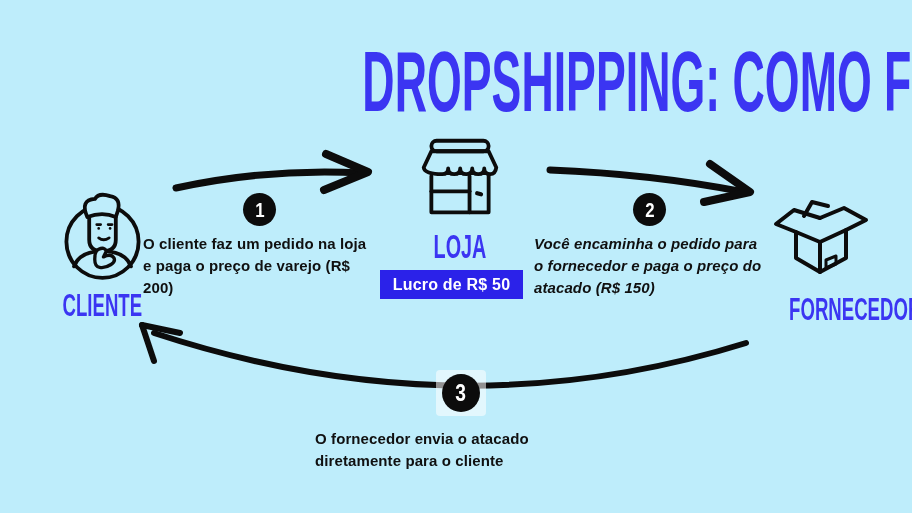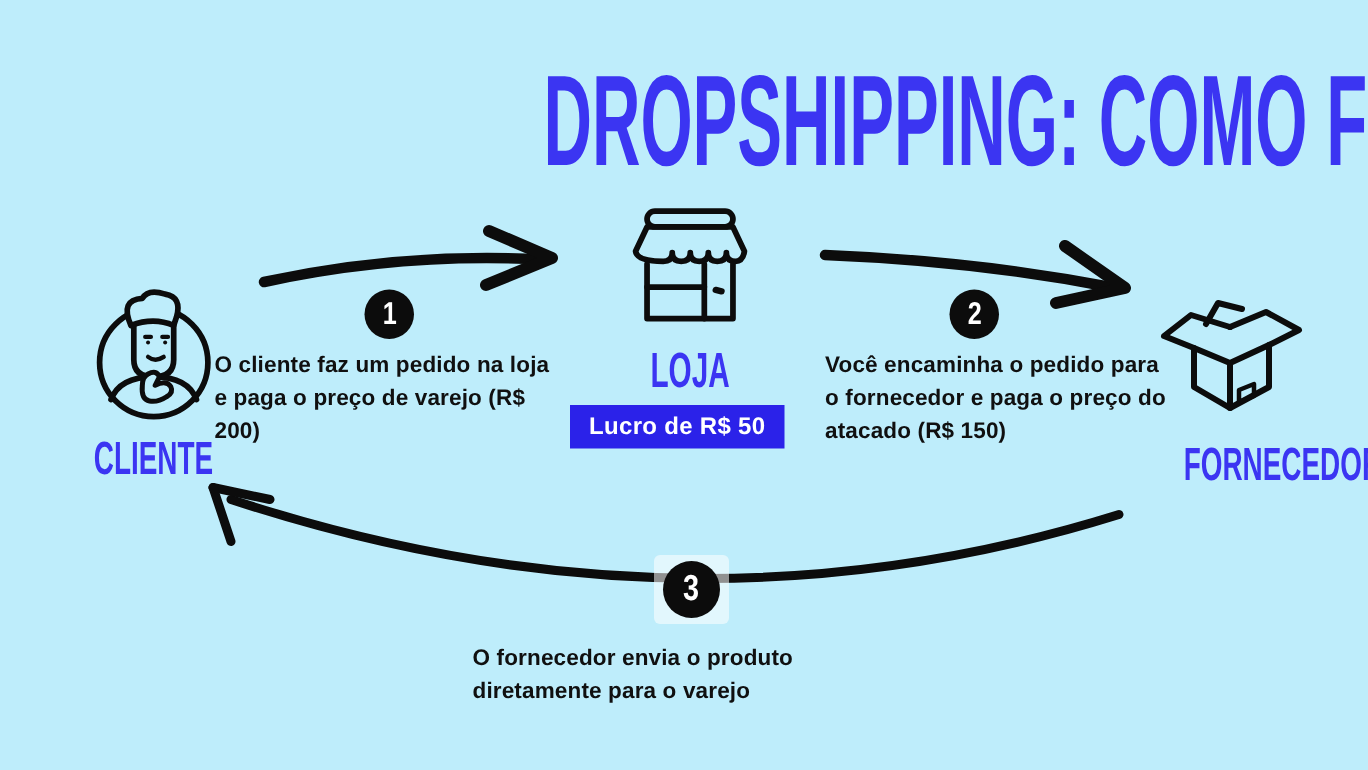--- a/index.html
+++ b/index.html
@@ -65,21 +65,21 @@
     background:rgba(255,255,255,0.55);border-radius:4px;
   }
   .num3{left:442px;top:374px;width:38px;height:38px;font-size:24px;}
   
   .steptext{
     position:absolute;text-align:left;
     color:#101010;font-size:15px;font-weight:bold;line-height:22px;
     letter-spacing:0.1px;
   }
   .text1{left:143px;top:233px;width:230px;}
-  .text2{left:550px;top:233px;width:232px;}
+  .text2{left:534px;top:233px;width:232px;font-style:italic;}
   .text3{left:315px;top:428px;width:290px;}
   
   .brand{
     position:absolute;left:44px;top:458px;
     color:#3B35F2;font-size:23px;font-weight:bold;letter-spacing:2px;
   }
   svg{display:block;}
 </style>
 </head>
 <body>
@@ -174,16 +174,16 @@
   <div class="stepnum num2">
     <span>2</span>
   </div>
   <div class="num3-halo"></div>
   <div class="stepnum num3">
     <span>3</span>
   </div>
 
   <div class="steptext text1">O cliente faz um pedido na loja e paga o preço de varejo (R$ 200)</div>
   <div class="steptext text2">Você encaminha o pedido para o fornecedor e paga o preço do atacado (R$ 150)</div>
-  <div class="steptext text3">O fornecedor envia o produto diretamente para o varejo</div>
+  <div class="steptext text3">O fornecedor envia o atacado diretamente para o cliente</div>
 
 
 </div>
 
 </body></html>

